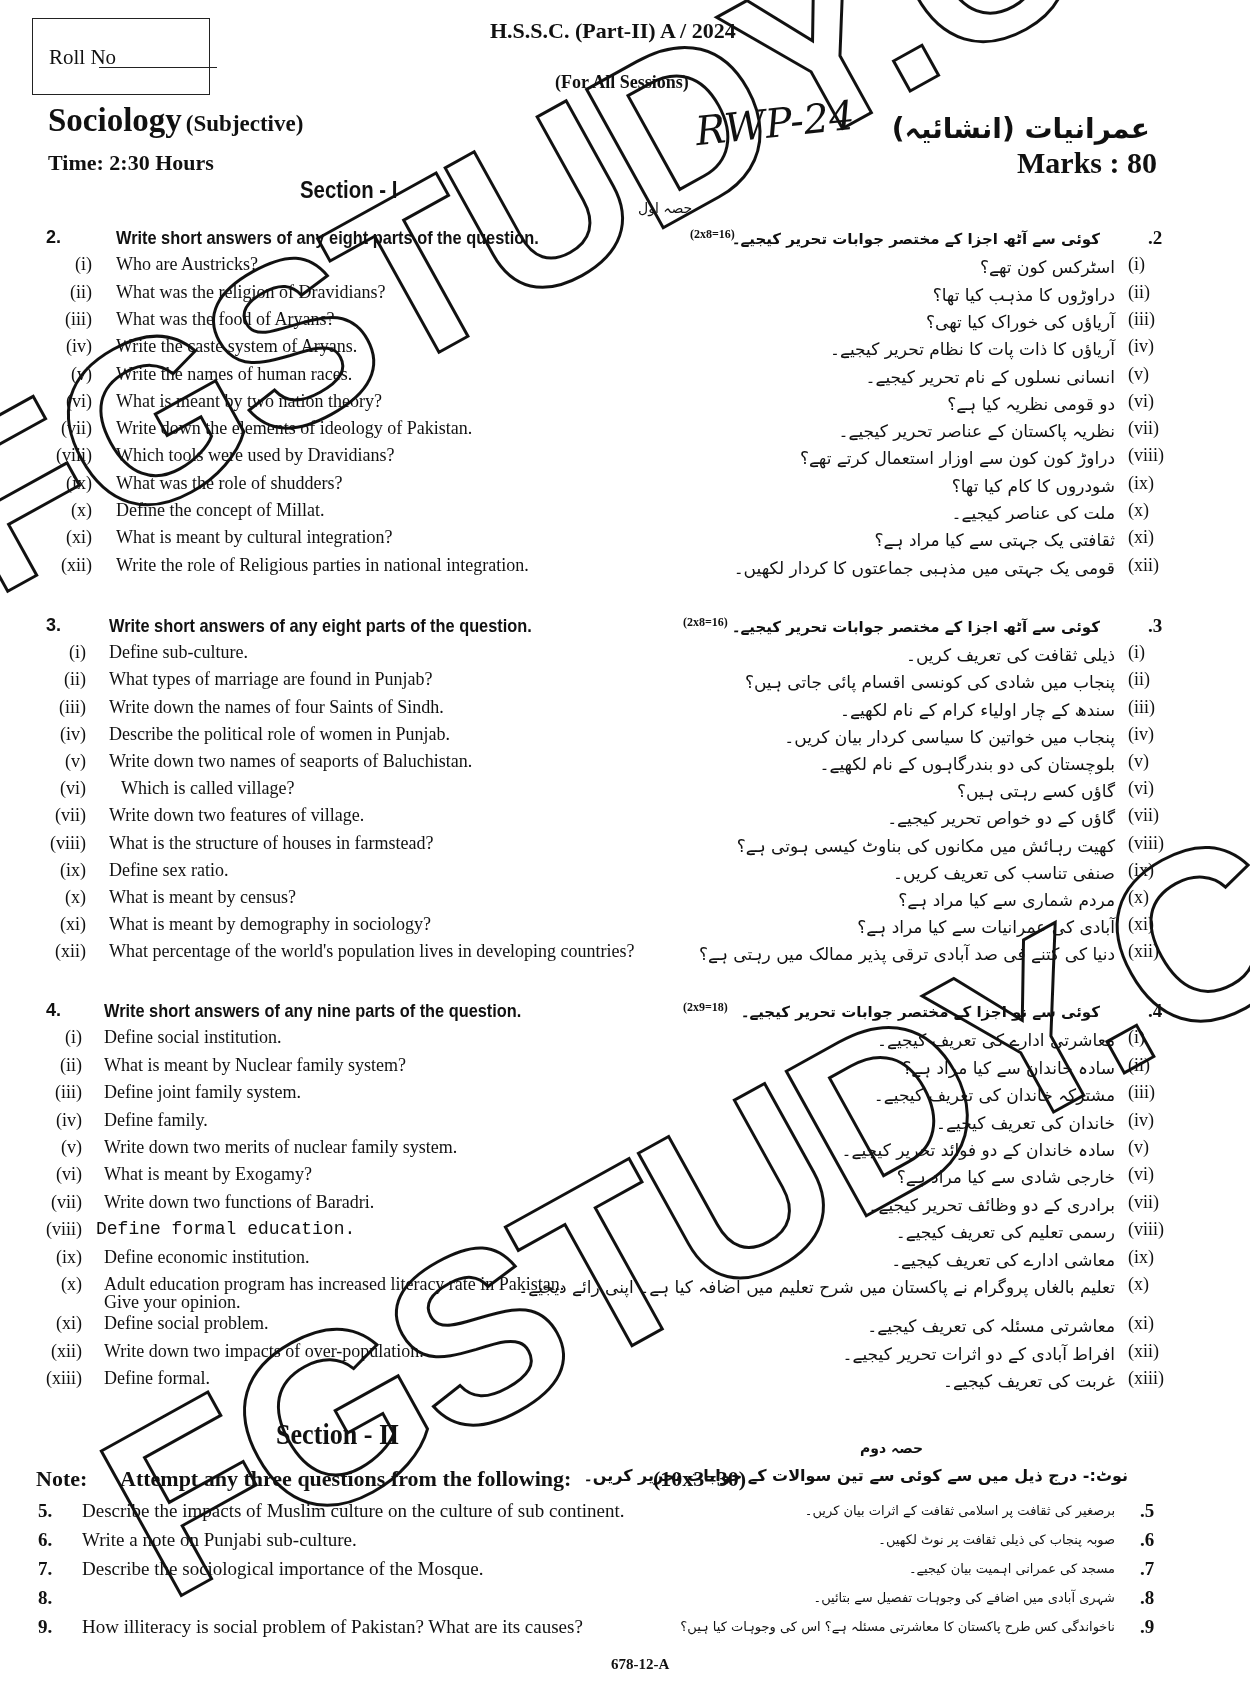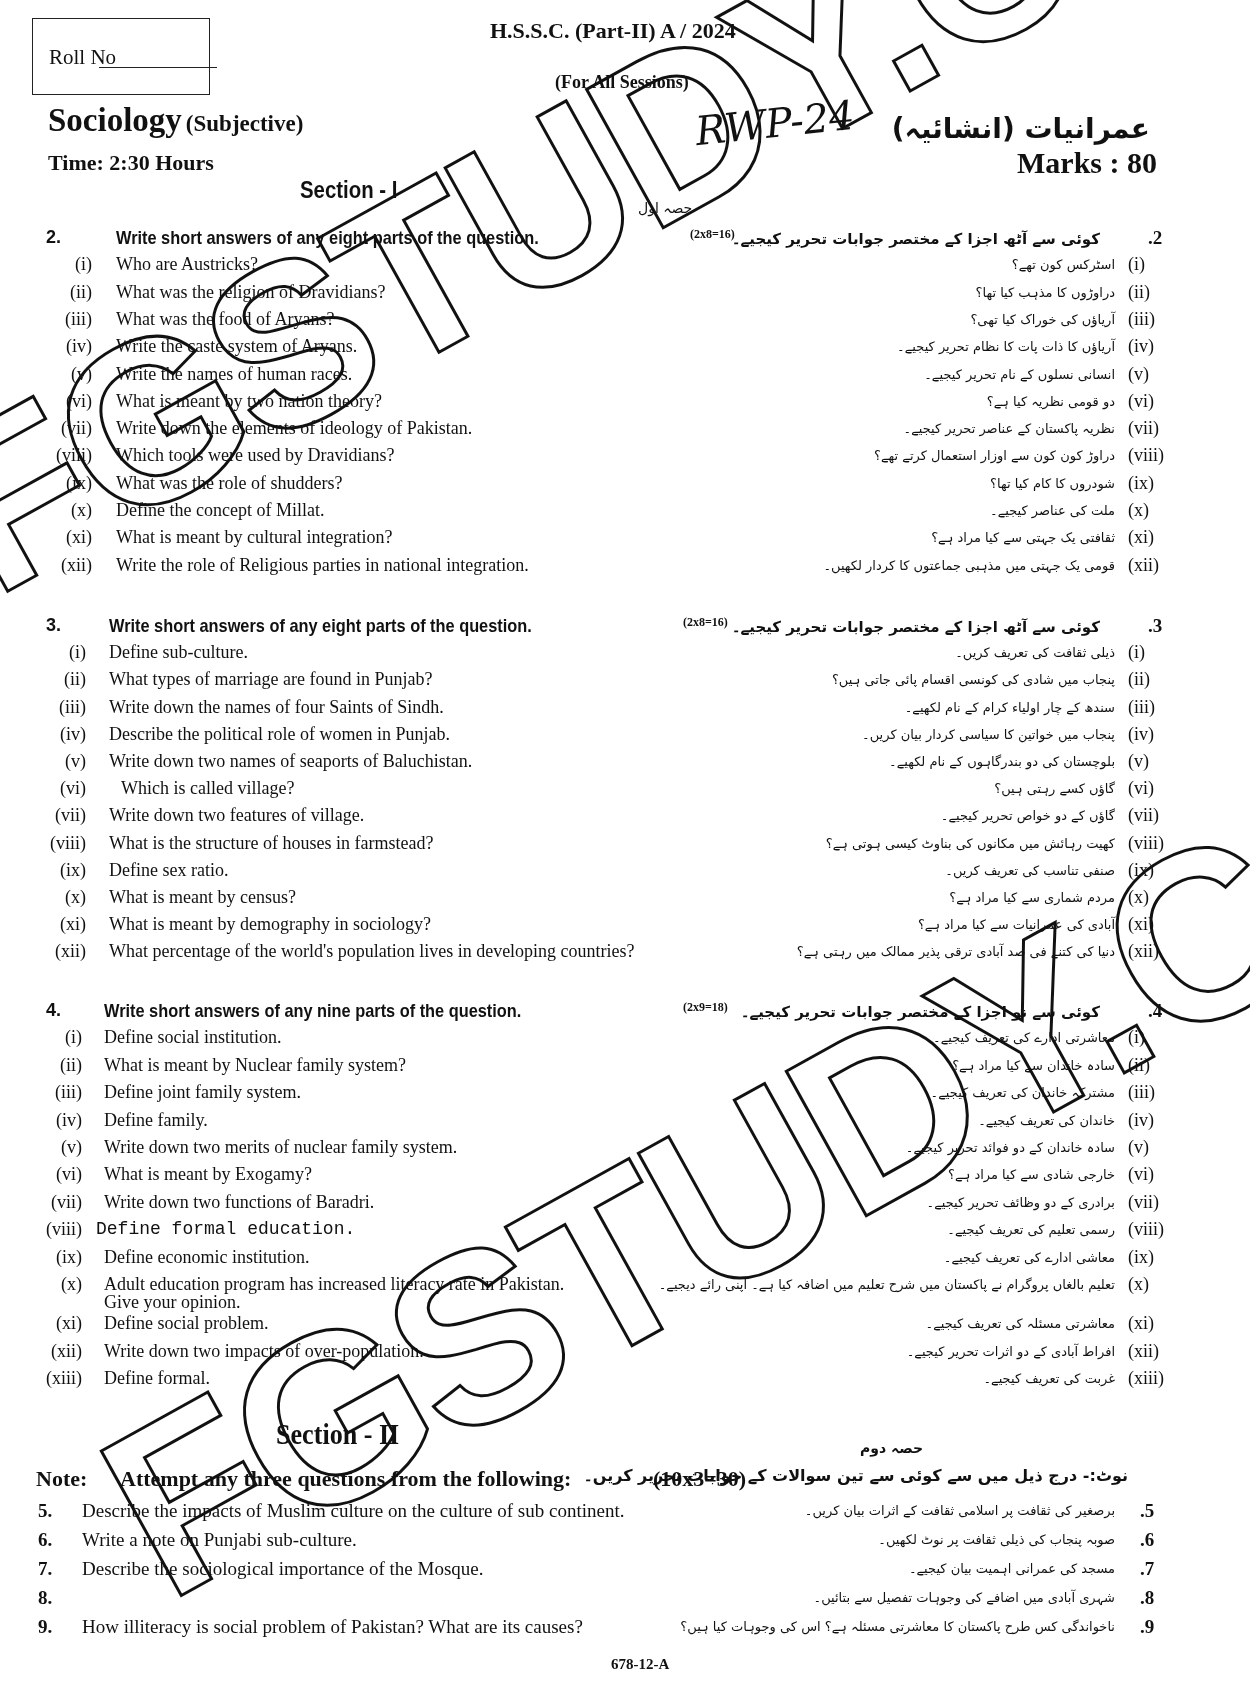--- a/index.html
+++ b/index.html
@@ -20,21 +20,21 @@
 
   .urdu-title { position: absolute; right: 100px; top: 112px; font-size: 28px; font-weight: bold; direction: rtl; font-family: "DejaVu Sans", sans-serif; }
   .marks { position: absolute; right: 93px; top: 146px; font-size: 30px; font-weight: bold; }
   .handwritten { position: absolute; left: 695px; top: 100px; font-size: 40px; font-style: italic; font-family: "DejaVu Serif", serif; transform: rotate(-6deg); color: #111; }
 
   .section-head { position: absolute; font-family: "Liberation Sans", sans-serif; font-weight: bold; font-size: 24px; transform: scaleX(0.85); transform-origin: left; }
   .urdu-head { position: absolute; font-family: "DejaVu Sans", sans-serif; font-size: 14px; direction: rtl; }
   .row { position: absolute; left: 0; width: 1250px; height: 27px; font-size: 18px; }
   .row .num { position: absolute; text-align: right; }
   .row .eng { position: absolute; white-space: nowrap; }
-  .row .urd { position: absolute; right: 135px; direction: rtl; font-family: "DejaVu Sans", sans-serif; font-size: 13px; white-space: nowrap; top: 3px; }
+  .row .urd { position: absolute; right: 135px; direction: rtl; font-family: "DejaVu Sans", sans-serif; font-size: 17px; white-space: nowrap; top: 3px; }
   .row .unum { position: absolute; left: 1128px; font-size: 18px; }
 
   .qhead .num { font-family: "Liberation Sans", sans-serif; font-weight: bold; font-size: 18px; }
   .qhead .eng { font-family: "Liberation Sans", sans-serif; font-weight: bold; font-size: 19px; transform: scaleX(0.86); transform-origin: left; }
   .qhead .mk { position: absolute; font-size: 12px; font-weight: bold; }
   .qhead .urd { font-size: 15px; font-weight: bold; }
   .qhead .unum { font-weight: bold; font-size: 19px; left: 1148px; }
 
   .sec2 { position: absolute; left: 276px; top: 1418px; font-size: 29px; font-weight: bold; transform: scaleX(0.9); transform-origin: left; }
   .note-row { position: absolute; left: 36px; top: 1466px; font-size: 22px; font-weight: bold; width: 700px; }

